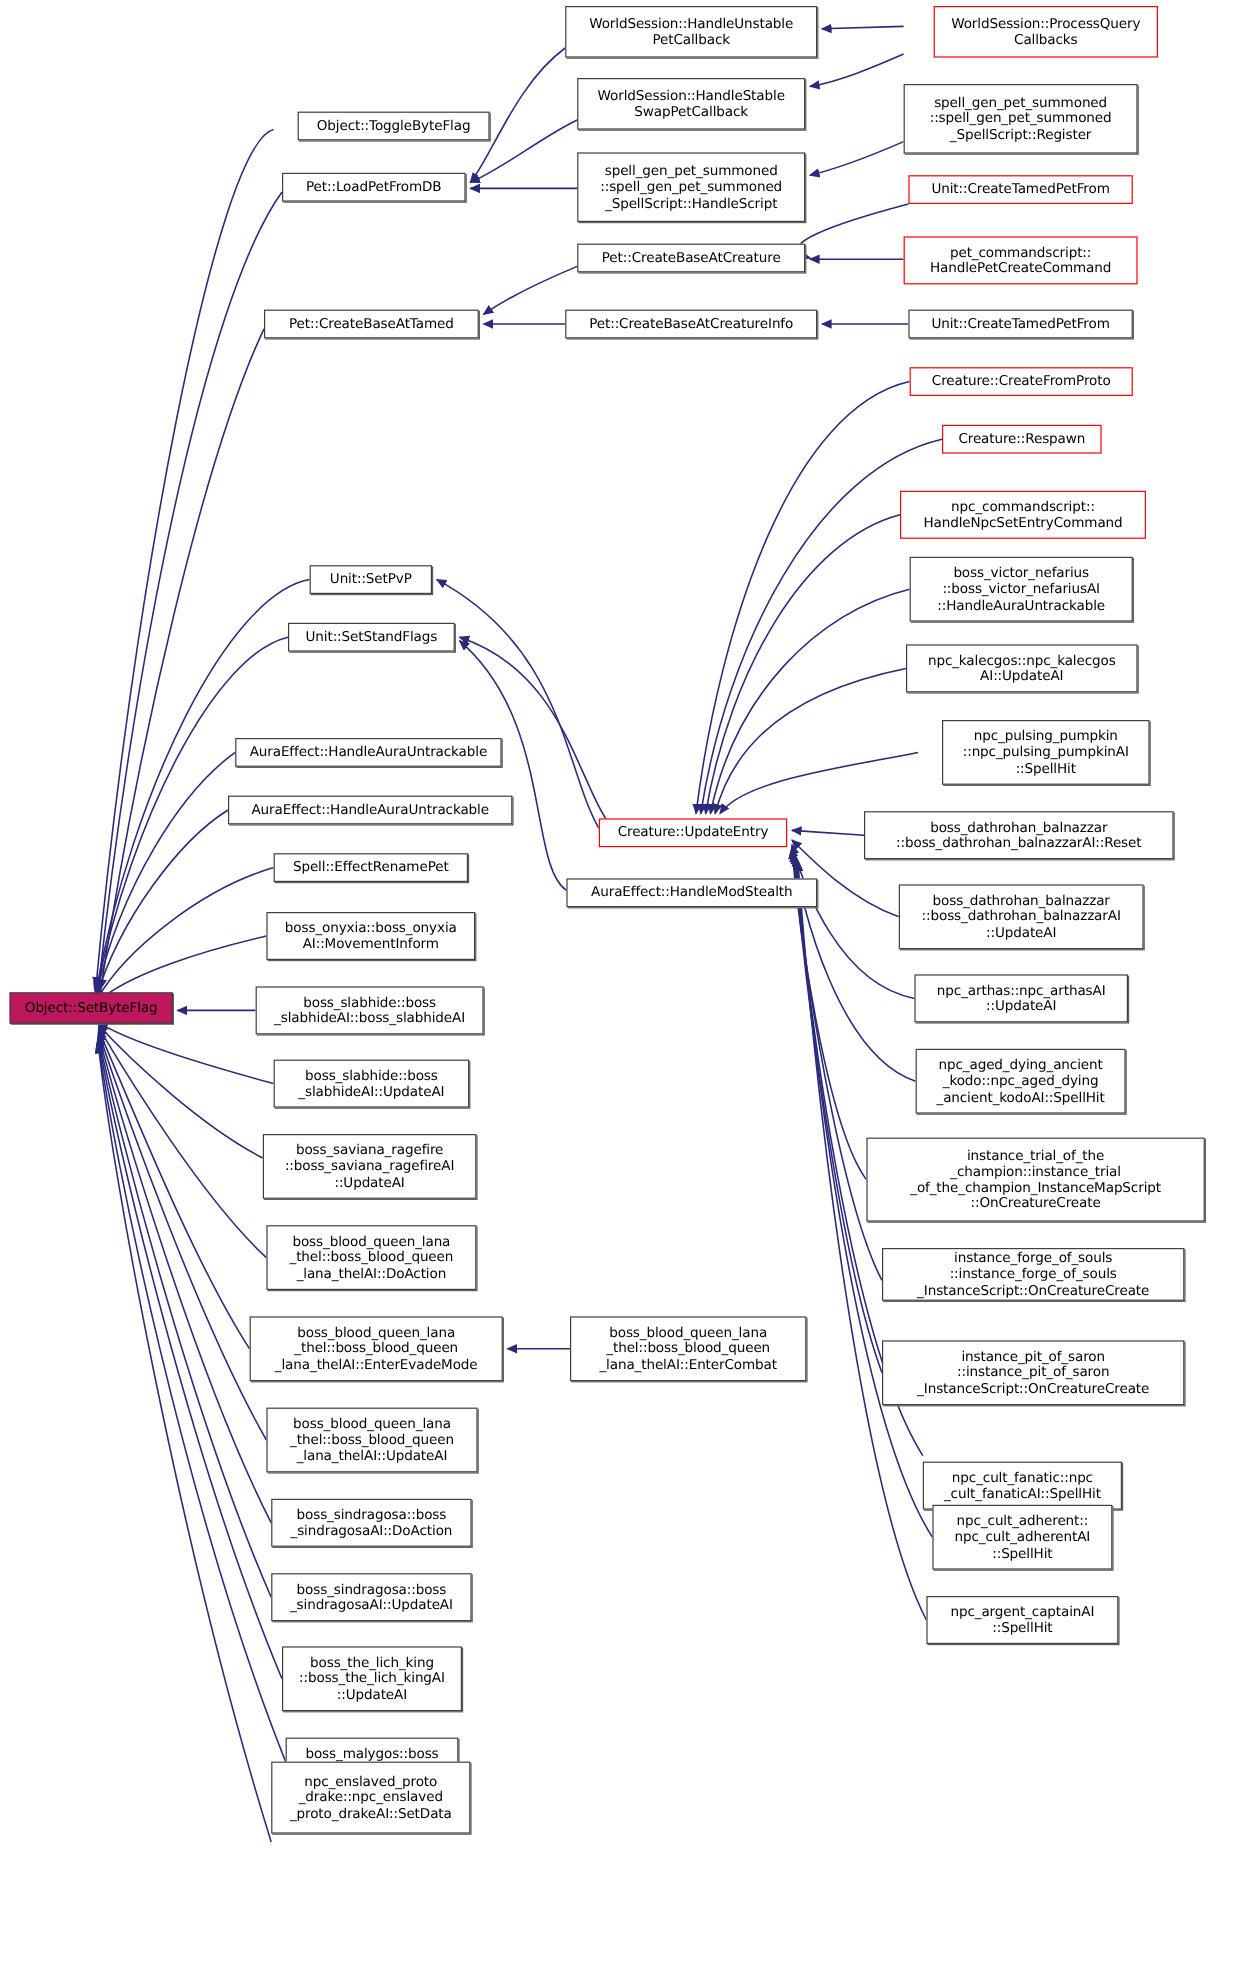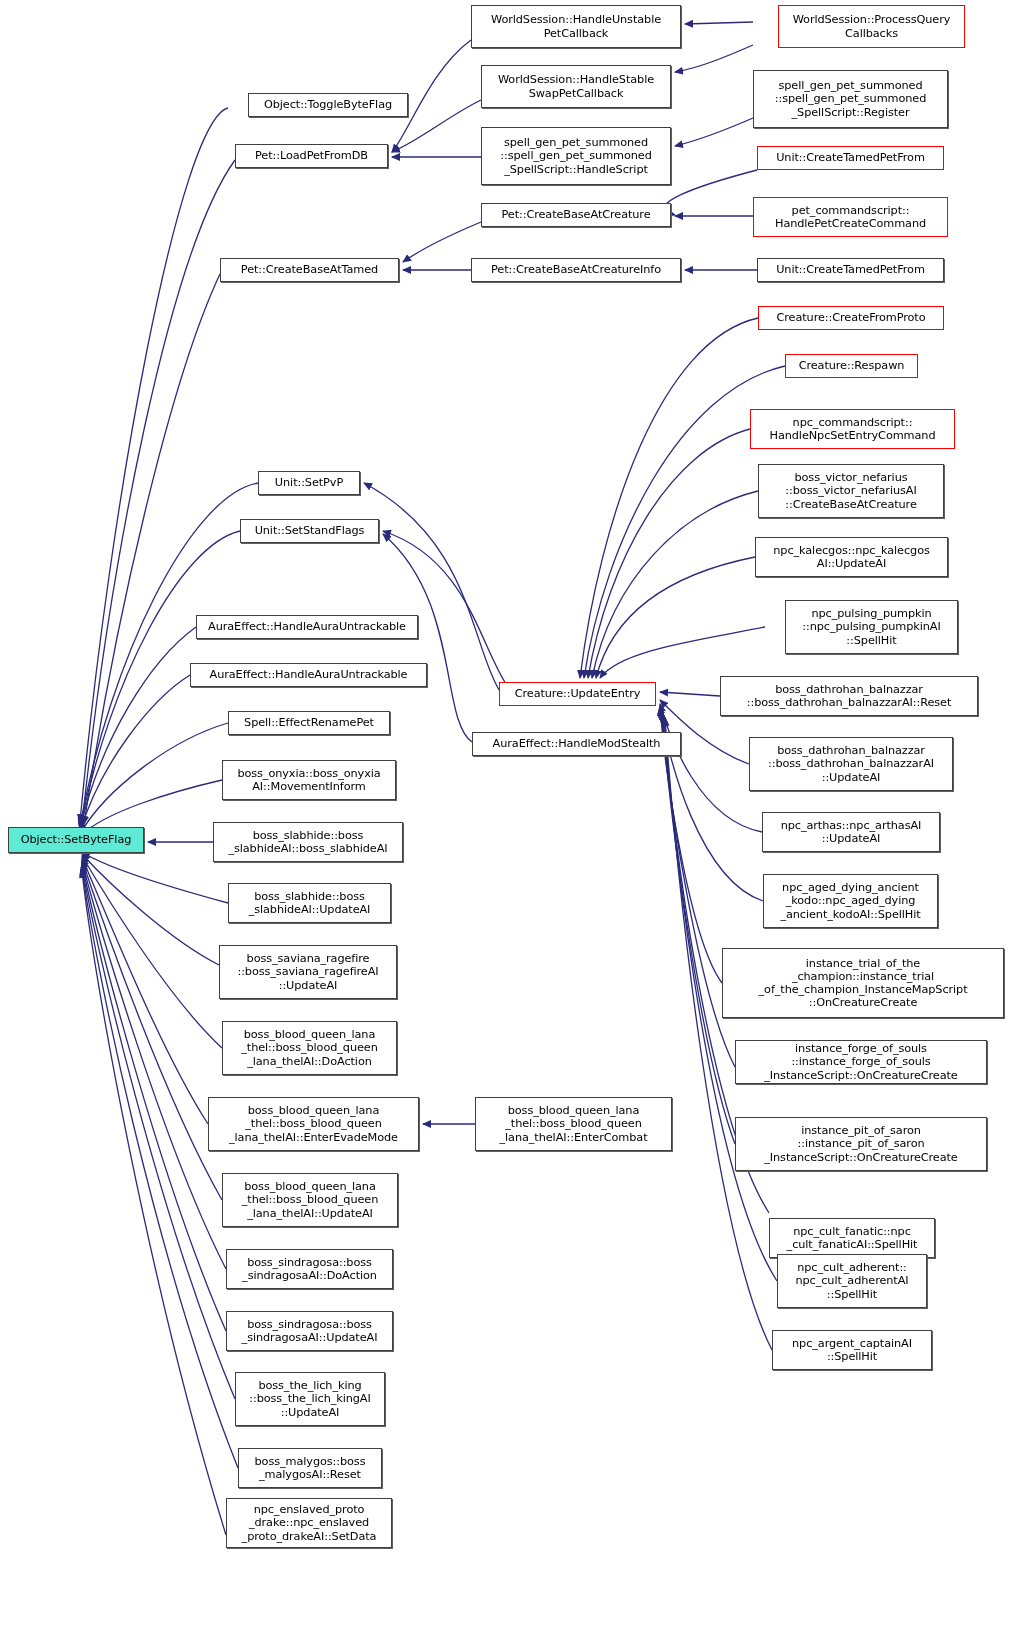--- a/index.html
+++ b/index.html
@@ -37,21 +37,21 @@
     color: #000000;
     letter-spacing: -0.1px;
     padding: 0 7px;
     white-space: pre-line;
   }
   .node.red {
     border: 1px solid #ff0000;
     box-shadow: none;
   }
   .node.root {
-    background: #5eead4;
+    background: #be185d;
     border: 1px solid #404040;
   }
 </style>
 </head>
 <body>
 
 <div id="canvas">
   <svg id="edges" viewBox="0 0 1033 1650">
     <defs>
       <marker id="arrow" markerWidth="9" markerHeight="8" refX="8" refY="4" orient="auto" markerUnits="userSpaceOnUse">
@@ -134,21 +134,21 @@
       <div class="node red" style="left: 757px; top: 146px; width: 187px; height: 24px;">Unit::CreateTamedPetFrom</div>
       <div class="node red" style="left: 753px; top: 197px; width: 195px; height: 40px;">pet_commandscript::
 HandlePetCreateCommand</div>
       <div class="node" style="left: 757px; top: 258px; width: 187px; height: 24px;">Unit::CreateTamedPetFrom</div>
       <div class="node red" style="left: 758px; top: 306px; width: 186px; height: 24px;">Creature::CreateFromProto</div>
       <div class="node red" style="left: 785px; top: 354px; width: 133px; height: 24px;">Creature::Respawn</div>
       <div class="node red" style="left: 750px; top: 409px; width: 205px; height: 40px;">npc_commandscript::
 HandleNpcSetEntryCommand</div>
       <div class="node" style="left: 758px; top: 464px; width: 186px; height: 54px;">boss_victor_nefarius
 ::boss_victor_nefariusAI
-::CreateBaseAtCreature</div>
+::HandleAuraUntrackable</div>
       <div class="node" style="left: 755px; top: 537px; width: 193px; height: 40px;">npc_kalecgos::npc_kalecgos
 AI::UpdateAI</div>
       <div class="node" style="left: 765px; top: 600px; width: 173px; height: 54px; margin-left: 20px;">npc_pulsing_pumpkin
 ::npc_pulsing_pumpkinAI
 ::SpellHit</div>
       <div class="node" style="left: 720px; top: 676px; width: 258px; height: 40px;">boss_dathrohan_balnazzar
 ::boss_dathrohan_balnazzarAI::Reset</div>
       <div class="node" style="left: 749px; top: 737px; width: 204px; height: 54px;">boss_dathrohan_balnazzar
 ::boss_dathrohan_balnazzarAI
 ::UpdateAI</div>
@@ -202,19 +202,19 @@
 _lana_thelAI::EnterCombat</div>
       <div class="node" style="left: 226px; top: 1249px; width: 167px; height: 40px;">boss_sindragosa::boss
 _sindragosaAI::DoAction</div>
       <div class="node" style="left: 226px; top: 1311px; width: 167px; height: 40px;">boss_sindragosa::boss
 _sindragosaAI::UpdateAI</div>
       <div class="node" style="left: 235px; top: 1372px; width: 150px; height: 54px;">boss_the_lich_king
 ::boss_the_lich_kingAI
 ::UpdateAI</div>
       <div class="node" style="left: 238px; top: 1448px; width: 144px; height: 40px;">boss_malygos::boss
 _malygosAI::Reset</div>
-      <div class="node" style="left: 226px; top: 1498px; width: 166px; height: 50px; text-align: center;">npc_enslaved_proto
+      <div class="node" style="left: 226px; top: 1468px; width: 166px; height: 60px; text-align: center;">npc_enslaved_proto
 _drake::npc_enslaved
 _proto_drakeAI::SetData</div>
       <div class="node" style="left: 472px; top: 732px; width: 209px; height: 24px;">AuraEffect::HandleModStealth</div>
       <div class="node red" style="left: 499px; top: 682px; width: 157px; height: 24px;">Creature::UpdateEntry</div>
     </div>
 </div>
 
 </body></html>

